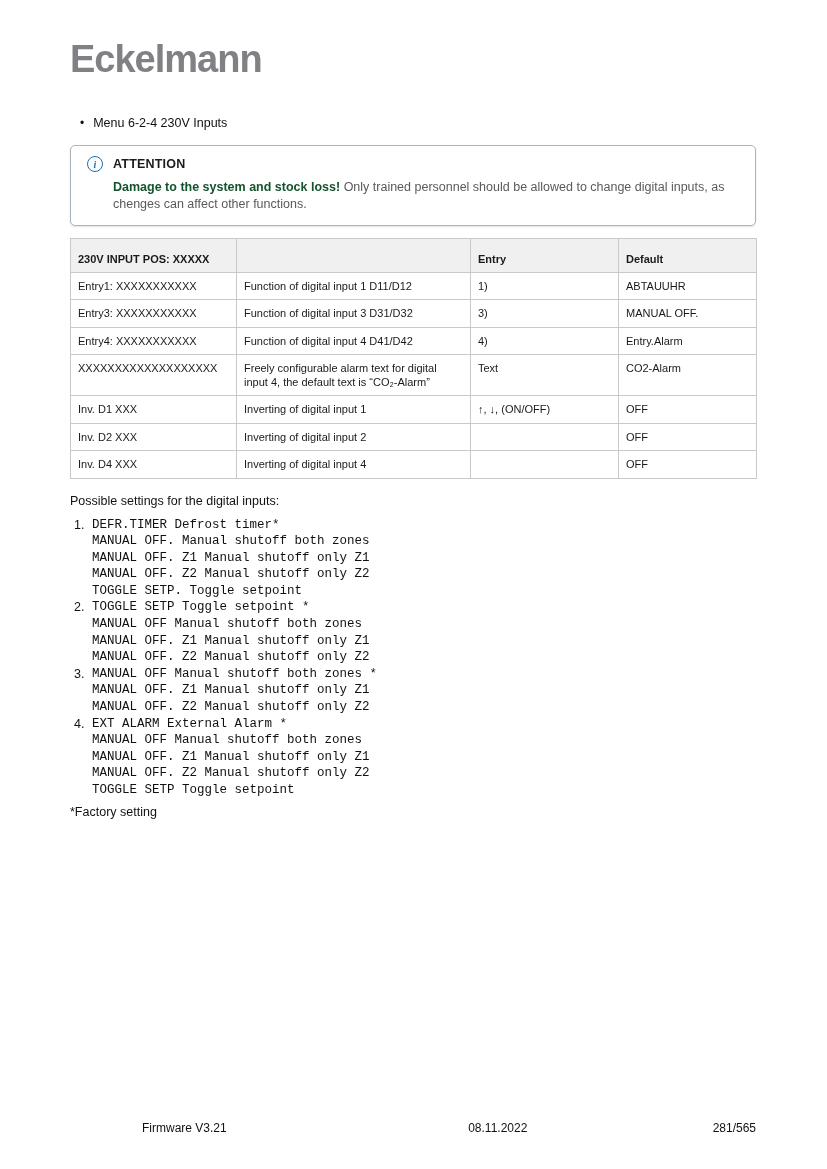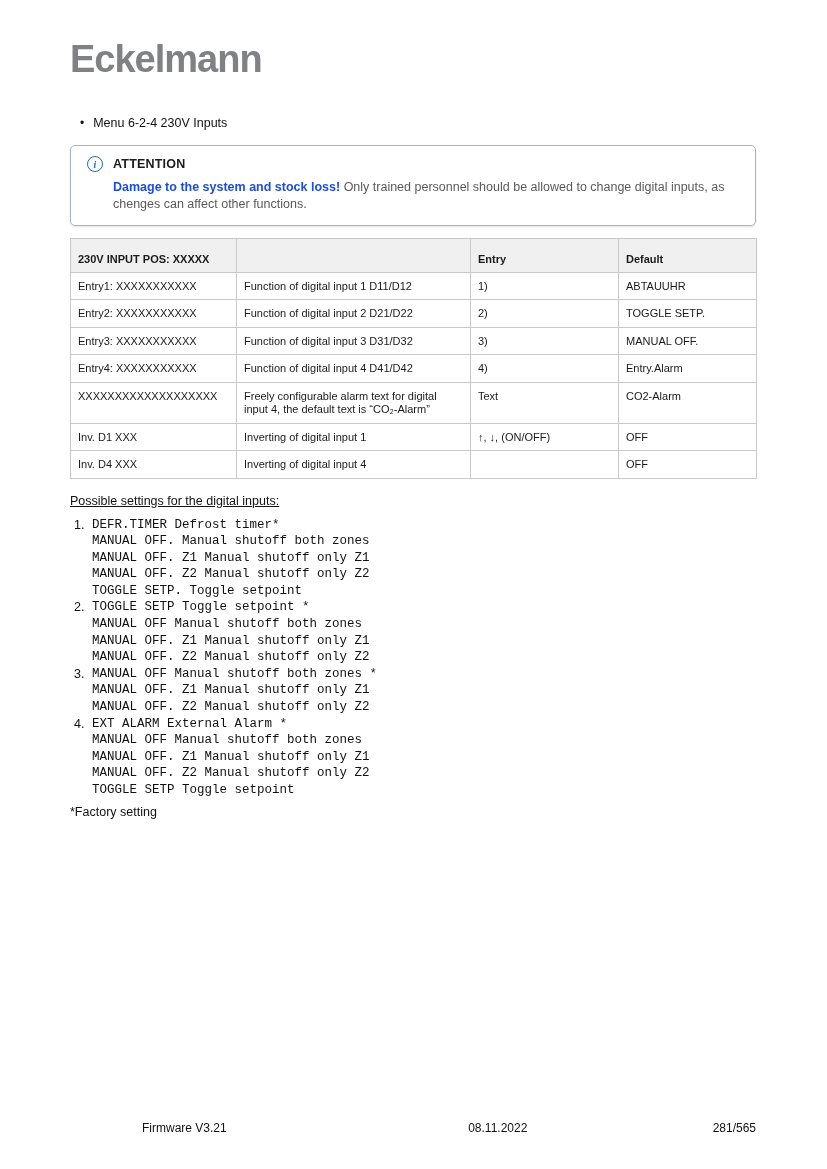--- a/index.html
+++ b/index.html
@@ -66,21 +66,21 @@
     color: #1c1c1c;
     letter-spacing: 0.2px;
   }
   .attention-body {
     margin: 7px 0 0 26px;
     font-size: 12.5px;
     line-height: 16.5px;
     color: #5a5a5a;
     max-width: 625px;
   }
-  .attention-body .em { font-weight: bold; color: #1d4ed8; }
+  .attention-body .em { font-weight: bold; color: #14532d; }
 
   table.data-table {
     margin: 12px 0 0 70px;
     width: 686px;
     border-collapse: collapse;
     table-layout: fixed;
     font-size: 11px;
     color: #1a1a1a;
   }
   table.data-table th, table.data-table td {
@@ -95,21 +95,20 @@
     background: #f0f0f0;
     font-weight: bold;
     padding-top: 14px;
     padding-bottom: 5px;
   }
 
   .settings-intro {
     margin: 15px 0 8px 70px;
     font-size: 12.5px;
     color: #111111;
-    text-decoration: underline;
   }
   .settings-list {
     margin: 9px 0 0 70px;
     font-size: 12.5px;
     line-height: 16.6px;
     color: #111111;
   }
   .settings-item {
     display: flex;
     padding-left: 4px;
@@ -176,26 +175,20 @@
       </tr>
     </thead>
     <tbody>
       <tr>
         <td>Entry1: XXXXXXXXXXX</td>
         <td>Function of digital input 1 D11/D12</td>
         <td>1)</td>
         <td>ABTAUUHR</td>
       </tr>
       <tr>
-        <td>Entry2: XXXXXXXXXXX</td>
-        <td>Function of digital input 2 D21/D22</td>
-        <td>2)</td>
-        <td>TOGGLE SETP.</td>
-      </tr>
-      <tr>
         <td>Entry3: XXXXXXXXXXX</td>
         <td>Function of digital input 3 D31/D32</td>
         <td>3)</td>
         <td>MANUAL OFF.</td>
       </tr>
       <tr>
         <td>Entry4: XXXXXXXXXXX</td>
         <td>Function of digital input 4 D41/D42</td>
         <td>4)</td>
         <td>Entry.Alarm</td>
@@ -206,20 +199,26 @@
         <td>Text</td>
         <td>CO2-Alarm</td>
       </tr>
       <tr>
         <td>Inv. D1 XXX</td>
         <td>Inverting of digital input 1</td>
         <td>↑, ↓, (ON/OFF)</td>
         <td>OFF</td>
       </tr>
       <tr>
+        <td>Inv. D2 XXX</td>
+        <td>Inverting of digital input 2</td>
+        <td></td>
+        <td>OFF</td>
+      </tr>
+      <tr>
         <td>Inv. D4 XXX</td>
         <td>Inverting of digital input 4</td>
         <td></td>
         <td>OFF</td>
       </tr>
     </tbody>
   </table>
 
   <div class="settings-intro">Possible settings for the digital inputs:</div>
 

